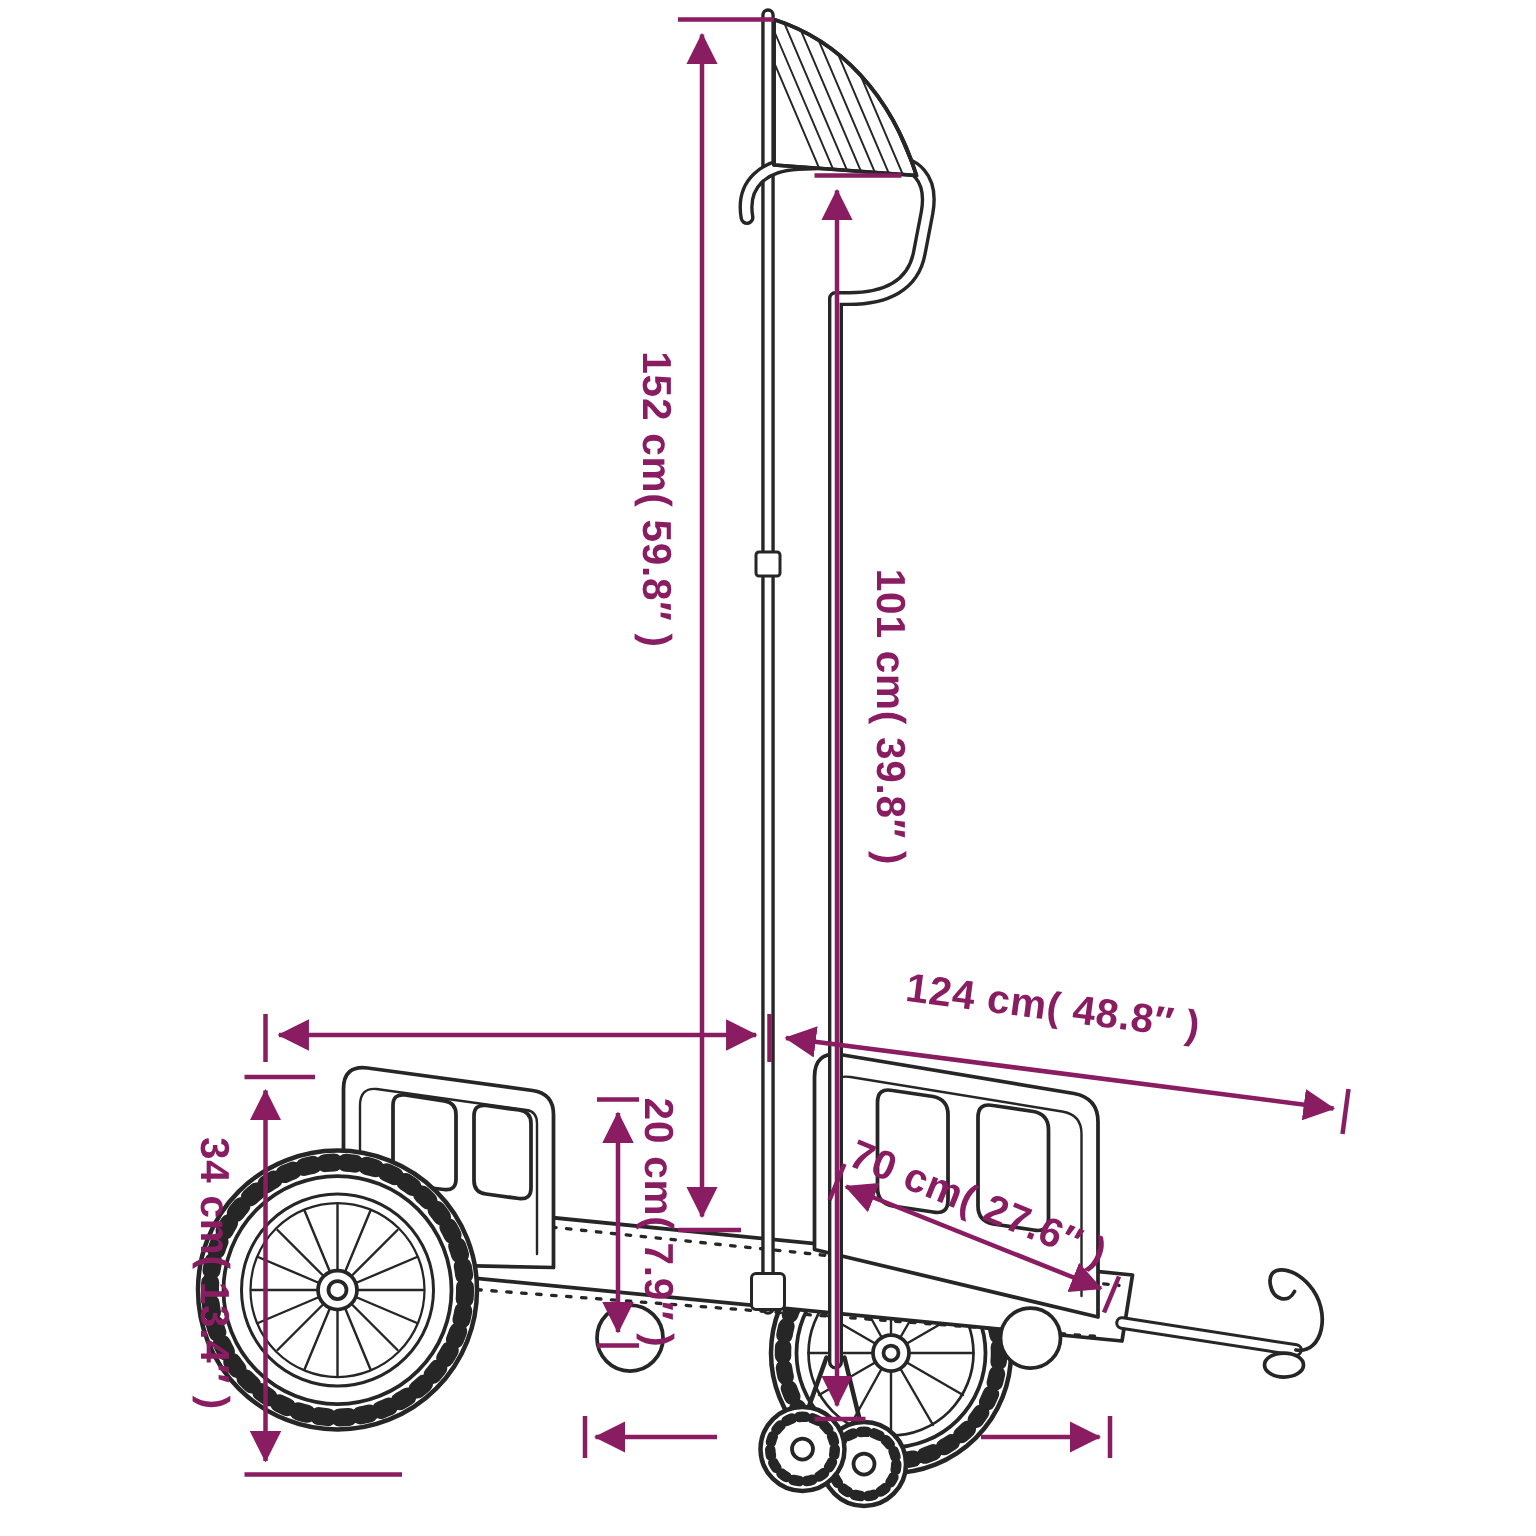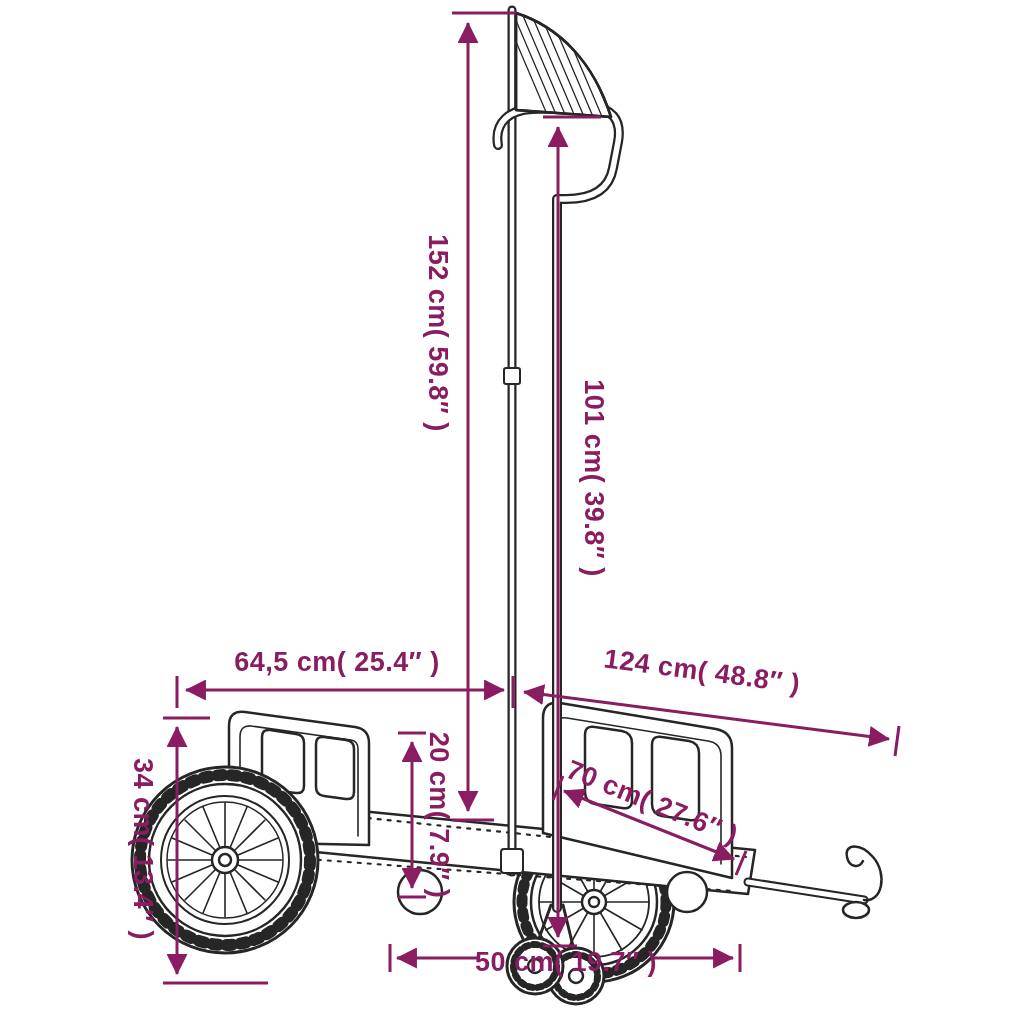--- a/index.html
+++ b/index.html
@@ -150,25 +150,23 @@
       <path d="M390,944 V972 M740,944 V972"></path>
       <line x1="397" y1="958" x2="478" y2="958" marker-start="url(#arr)"></line>
       <line x1="654" y1="958" x2="733" y2="958" marker-end="url(#arr)"></line>
     </g>
   </svg>
 
   <div class="dim-label" style="left:437px;top:333px;--rot:90deg">152 cm( 59.8″ )</div>
 
   <div class="dim-label" style="left:593px;top:478px;--rot:90deg">101 cm( 39.8″ )</div>
 
-  <div class="dim-label" style="left:337px;top:663px">64,5 cm( 25.4″ )</div>
 
   <div class="dim-label" style="left:702px;top:672px;--rot:7.5deg">124 cm( 48.8″ )</div>
 
   <div class="dim-label" style="left:142px;top:849px;--rot:90deg">34 cm( 13.4″ )</div>
 
   <div class="dim-label" style="left:438px;top:815px;--rot:90deg">20 cm( 7.9″ )</div>
 
   <div class="dim-label" style="left:652px;top:803px;--rot:22deg">70 cm( 27.6″ )</div>
 
-  <div class="dim-label" style="left:566px;top:963px">50 cm( 19.7″ )</div>
 
 </div>
 
 </body></html>

